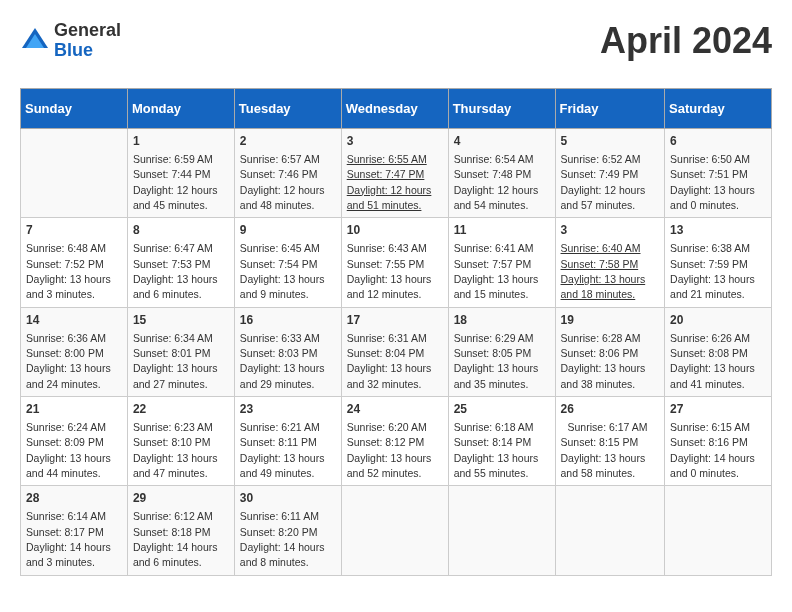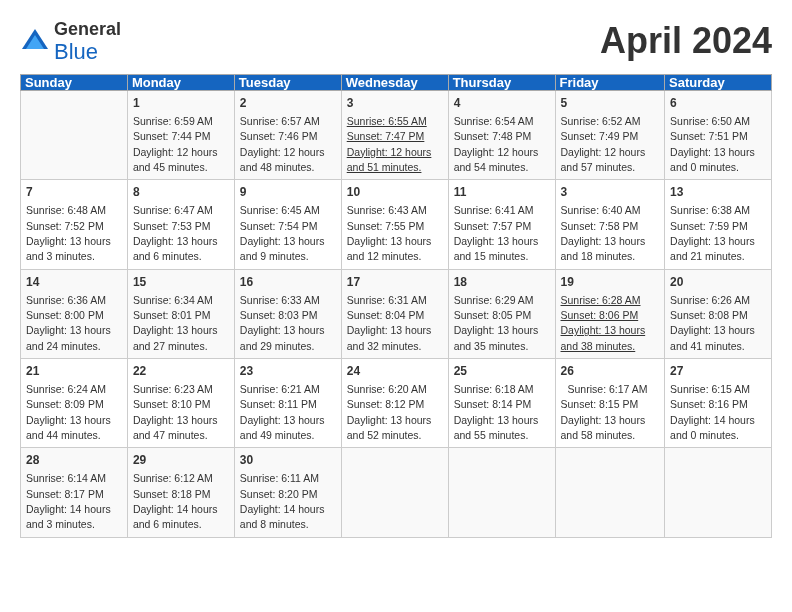--- a/index.html
+++ b/index.html
@@ -6,40 +6,40 @@
     body {
       font-family: Arial, sans-serif;
       background: #fff;
       width: 792px;
       min-height: 612px;
       padding: 20px;
     }
     .header {
       display: flex;
       justify-content: space-between;
-      align-items: flex-start;
-      margin-bottom: 10px;
+      align-items: center;
+      margin-bottom: 26px;
     }
     .logo {
       display: flex;
       align-items: center;
     }
     .logo-text {
       display: flex;
       flex-direction: column;
       line-height: 1.1;
     }
     .logo-general {
       font-size: 18px;
       font-weight: bold;
       color: #333;
     }
     .logo-blue {
-      font-size: 22px;
-      font-weight: normal;
+      font-size: 18px;
+      font-weight: bold;
       color: #1565c0;
     }
     .logo-icon {
       width: 30px;
       height: 30px;
       margin-right: 4px;
     }
     .title-block {
       text-align: right;
     }
@@ -53,21 +53,21 @@
       color: #555;
     }
     table {
       width: 100%;
       border-collapse: collapse;
       font-size: 11px;
     }
     thead tr th {
       background-color: #1565c0;
       color: #fff;
-      padding: 0 4px;
+      padding: 12px 4px;
       text-align: left;
       font-size: 13px;
       font-weight: bold;
       border: 1px solid #aaa;
     }
     tbody tr {
       vertical-align: top;
     }
     tbody tr td {
       border: 1px solid #ccc;
@@ -167,21 +167,21 @@
 Daylight: 13 hours
 and 9 minutes.</span></td>
         <td><span class="day-num">10</span><span class="day-info" style="white-space: pre-line;">Sunrise: 6:43 AM
 Sunset: 7:55 PM
 Daylight: 13 hours
 and 12 minutes.</span></td>
         <td><span class="day-num">11</span><span class="day-info" style="white-space: pre-line;">Sunrise: 6:41 AM
 Sunset: 7:57 PM
 Daylight: 13 hours
 and 15 minutes.</span></td>
-        <td><span class="day-num">3</span><span class="day-info" style="white-space: pre-line;">Sunrise: 6:40 AM
+        <td><span class="day-num">3</span><span class="day-info" style="white-space: pre-line; text-decoration: underline;">Sunrise: 6:40 AM
 Sunset: 7:58 PM
 Daylight: 13 hours
 and 18 minutes.</span></td>
         <td><span class="day-num">13</span><span class="day-info" style="white-space: pre-line;">Sunrise: 6:38 AM
 Sunset: 7:59 PM
 Daylight: 13 hours
 and 21 minutes.</span></td>
       </tr>
       <tr>
         <td><span class="day-num">14</span><span class="day-info" style="white-space: pre-line;">Sunrise: 6:36 AM
@@ -197,21 +197,21 @@
 Daylight: 13 hours
 and 29 minutes.</span></td>
         <td><span class="day-num">17</span><span class="day-info" style="white-space: pre-line;">Sunrise: 6:31 AM
 Sunset: 8:04 PM
 Daylight: 13 hours
 and 32 minutes.</span></td>
         <td><span class="day-num">18</span><span class="day-info" style="white-space: pre-line;">Sunrise: 6:29 AM
 Sunset: 8:05 PM
 Daylight: 13 hours
 and 35 minutes.</span></td>
-        <td><span class="day-num">19</span><span class="day-info" style="white-space: pre-line; text-decoration: underline;">Sunrise: 6:28 AM
+        <td><span class="day-num">19</span><span class="day-info" style="white-space: pre-line;">Sunrise: 6:28 AM
 Sunset: 8:06 PM
 Daylight: 13 hours
 and 38 minutes.</span></td>
         <td><span class="day-num">20</span><span class="day-info" style="white-space: pre-line;">Sunrise: 6:26 AM
 Sunset: 8:08 PM
 Daylight: 13 hours
 and 41 minutes.</span></td>
       </tr>
       <tr>
         <td><span class="day-num">21</span><span class="day-info" style="white-space: pre-line; margin-top: 36px;">Sunrise: 6:24 AM

